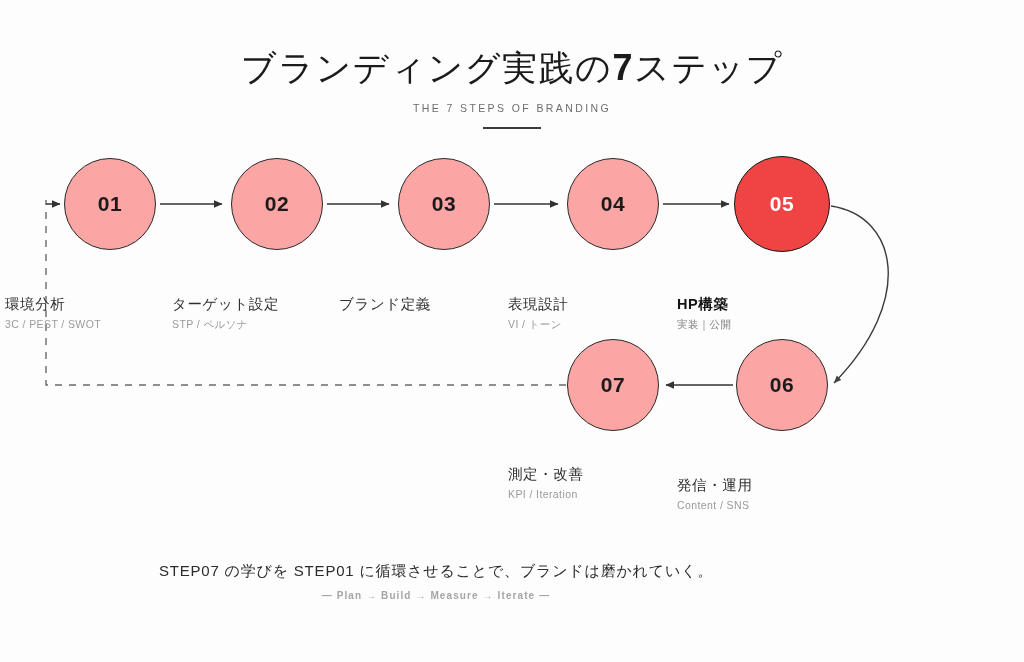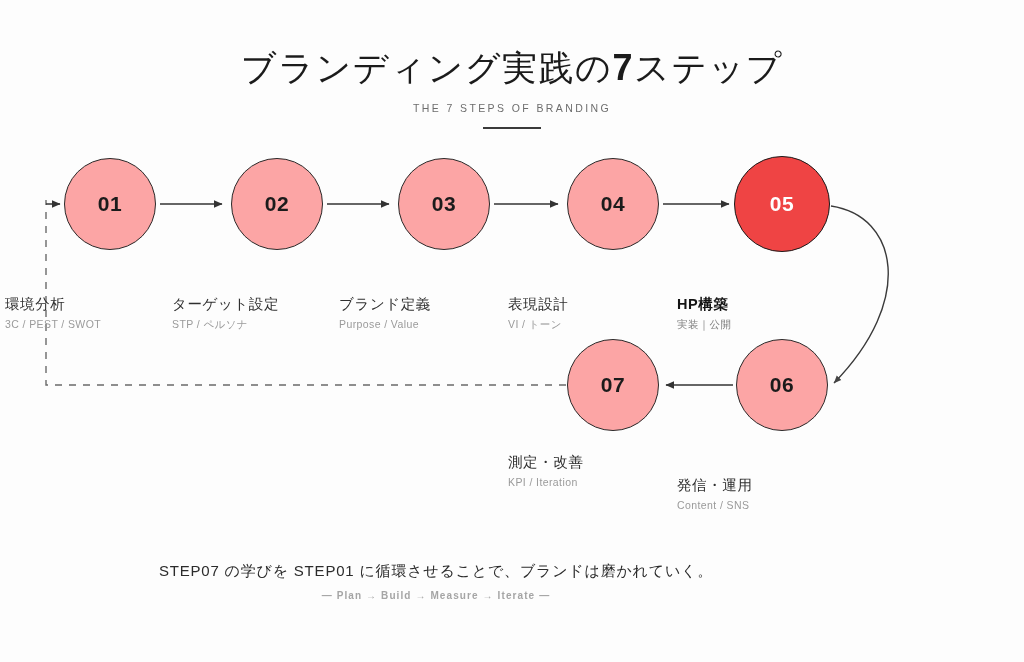--- a/index.html
+++ b/index.html
@@ -208,21 +208,20 @@
   <div class="caption" style="left:277px; top:258px;">
     <div class="cap-title">ターゲット設定</div>
     <div class="cap-sub">STP / ペルソナ</div>
   </div>
 
   <div class="node" style="left:444px; top:204px;">
     <span class="num">03</span>
   </div>
   <div class="caption" style="left:444px; top:258px;">
     <div class="cap-title">ブランド定義</div>
-    <div class="cap-sub">Purpose / Value</div>
   </div>
 
   <div class="node" style="left:613px; top:204px;">
     <span class="num">04</span>
   </div>
   <div class="caption" style="left:613px; top:258px;">
     <div class="cap-title">表現設計</div>
     <div class="cap-sub">VI / トーン</div>
   </div>
 
@@ -238,21 +237,21 @@
     <span class="num">06</span>
   </div>
   <div class="caption" style="left:782px; top:439px;">
     <div class="cap-title">発信・運用</div>
     <div class="cap-sub">Content / SNS</div>
   </div>
 
   <div class="node" style="left:613px; top:385px;">
     <span class="num">07</span>
   </div>
-  <div class="caption" style="left:613px; top:416px;">
+  <div class="caption" style="left:613px; top:428px;">
     <div class="cap-title">測定・改善</div>
     <div class="cap-sub">KPI / Iteration</div>
   </div>
 
   <div class="footer">
     <div class="footer-main">STEP07 の学びを STEP01 に循環させることで、ブランドは磨かれていく。</div>
     <div class="footer-sub">— Plan → Build → Measure → Iterate —</div>
   </div>
 
 </div>

